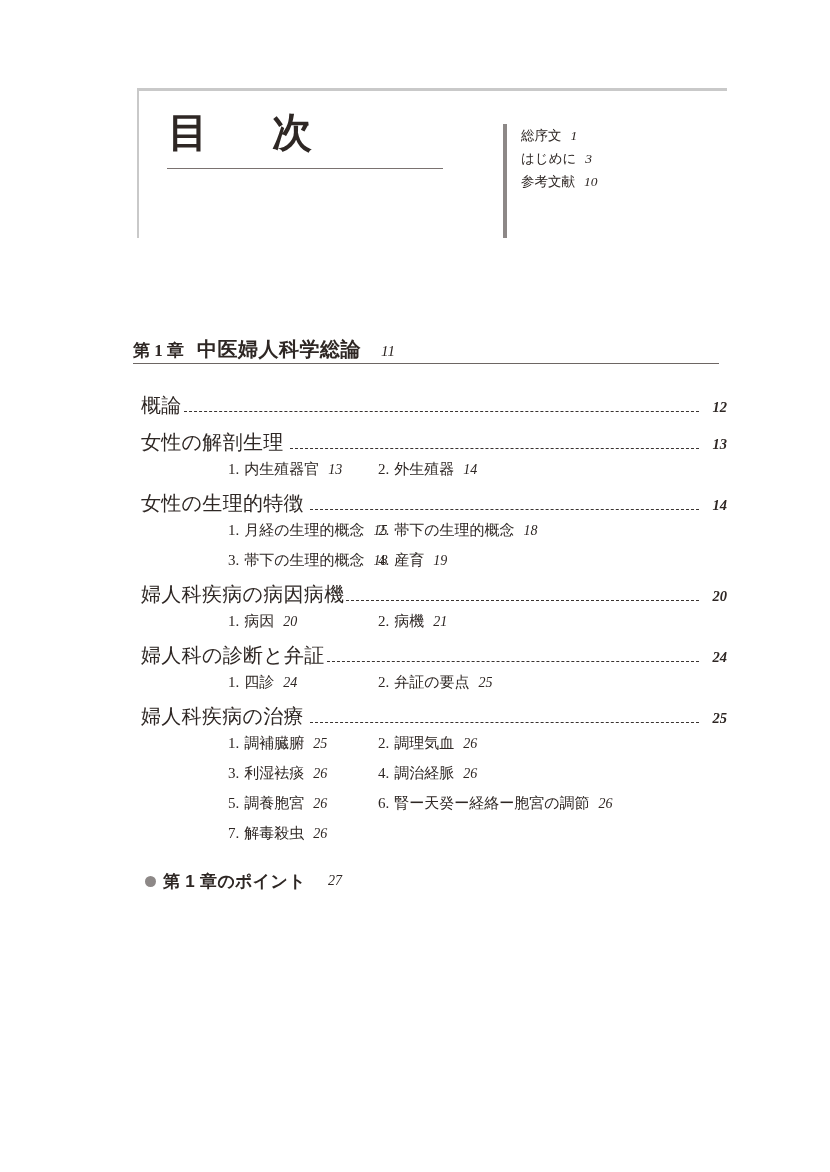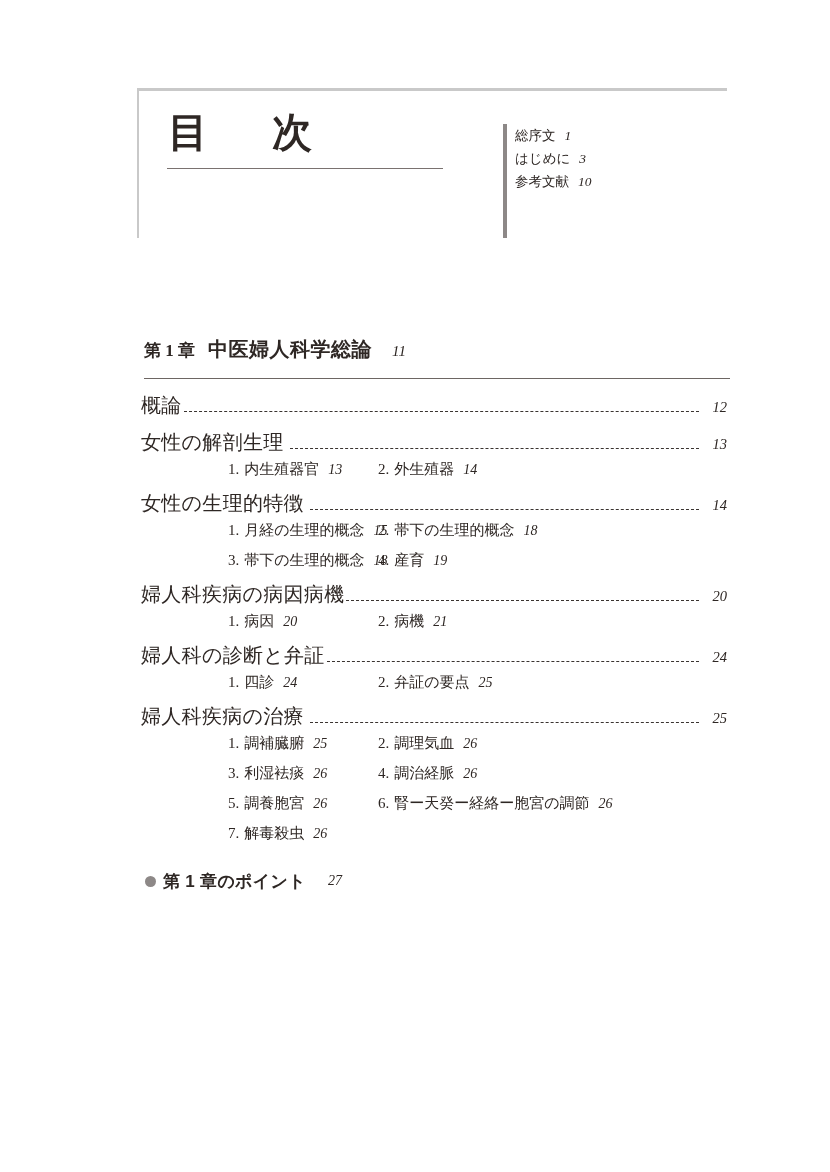--- a/index.html
+++ b/index.html
@@ -46,45 +46,45 @@
     width: 276px;
     height: 0;
     border-top: 1.5px solid #7a7270;
   }
 
   .front-matter {
     position: absolute;
     left: 503px;
     top: 124px;
     height: 114px;
-    padding-left: 8px;
+    padding-left: 14px;
     border-left: 4px solid #8d8887;
     box-sizing: border-box;
   }
   .front-matter .fm-row {
     font-family: "Liberation Serif", "DejaVu Serif", serif;
     font-size: 13.5px;
     line-height: 23px;
     color: #2e2724;
     white-space: nowrap;
   }
   .fm-label { font-family: "Liberation Serif", "DejaVu Serif", serif; }
   .fm-page {
     font-family: "Liberation Serif", "DejaVu Serif", serif;
     font-style: italic;
     margin-left: 9px;
   }
 
   
   .chapter-head {
     position: absolute;
-    left: 144px;
+    left: 133px;
     top: 336px;
     width: 586px;
-    padding-bottom: 15px;
+    padding-bottom: 0;
     border-bottom: 1.5px solid #6d6663;
     box-sizing: border-box;
     white-space: nowrap;
   }
   .chapter-no {
     font-family: "Liberation Serif", "DejaVu Serif", serif;
     font-size: 17px;
     font-weight: bold;
     color: #2e2724;
   }
@@ -134,20 +134,21 @@
   }
   .sec-leader.tight { margin-left: 2px; }
   .sec-page {
     font-family: "Liberation Serif", "DejaVu Serif", serif;
     font-style: italic;
     font-size: 14.5px;
     color: #2e2724;
     min-width: 22px;
     text-align: right;
     white-space: nowrap;
+    font-weight: bold;
   }
 
   
   .sub-row {
     display: flex;
     height: 30px;
     align-items: baseline;
   }
   .sub-cell {
     font-family: "Liberation Serif", "DejaVu Serif", serif;

